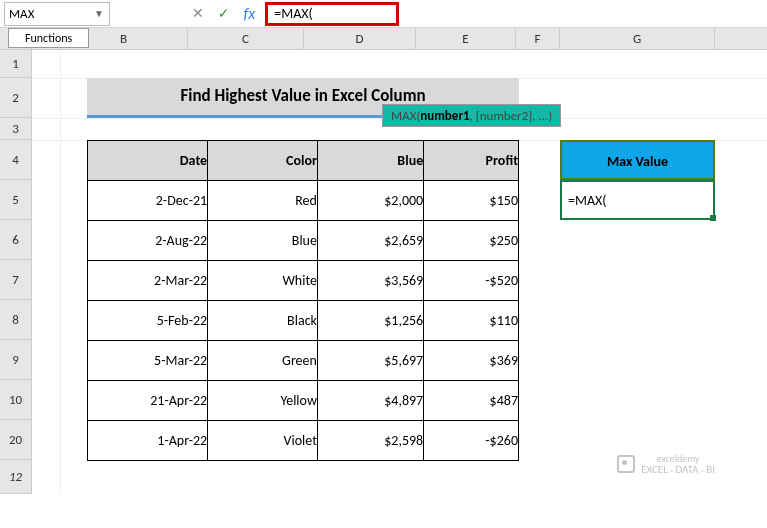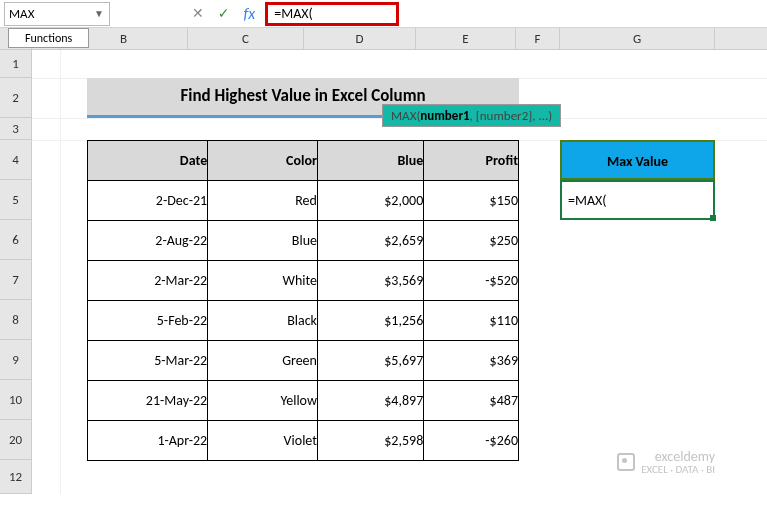--- a/index.html
+++ b/index.html
@@ -26,21 +26,21 @@
 .cD { width: 112px; }
 .cE { width: 100px; }
 .cF { width: 44px; }
 .cG { width: 155px; }
 
 .grid { display: flex; }
 .row-headers { width: 32px; background: #e6e6e6; }
 .rh { height: 40px; border-bottom: 1px solid #ccc; border-right: 1px solid #ccc; text-align: center; line-height: 40px; color: #333; font-size: 13px; }
 .rh.r1 { height: 28px; line-height: 28px; }
 .rh.r3 { height: 22px; line-height: 22px; }
-.rh.r12 { height: 34px; line-height: 34px; }
+.rh.r12 { height: 34px; line-height: 34px; font-style: italic; }
 
 .sheet { position: relative; flex: 1; }
 .faint-line { position: absolute; left: 0; right: 0; border-bottom: 1px solid #f0f0f0; }
 .colA-line { position: absolute; top: 0; bottom: 0; left: 28px; border-right: 1px solid #f0f0f0; }
 
 .title-cell { position: absolute; top: 28px; left: 55px; width: 432px; height: 40px; background: #d9d9d9; border-bottom: 3px solid #5b9bd5; text-align: center; line-height: 36px; font-weight: bold; font-size: 17px; }
 
 .data-table { position: absolute; top: 90px; left: 55px; width: 432px; border-collapse: collapse; }
 .data-table th, .data-table td { border: 1px solid #000; height: 40px; text-align: right; font-size: 14px; }
 .data-table th { background: #d9d9d9; font-weight: bold; }
@@ -49,21 +49,21 @@
 .max-cell { position: absolute; top: 130px; left: 528px; width: 155px; height: 40px; border: 2px solid #1a7a41; padding: 0 6px; display: flex; align-items: center; font-size: 14px; }
 .max-cell::after { content: ''; position: absolute; right: -3px; bottom: -3px; width: 6px; height: 6px; background: #1a7a41; }
 
 .fn-tooltip { position: absolute; top: 54px; left: 350px; background: #14b8a6; border: 1px solid #999; padding: 3px 8px; font-size: 13px; color: #444; z-index: 5; }
 .fn-tooltip b { color: #000; }
 
 .watermark { position: absolute; bottom: 18px; right: 52px; text-align: right; color: #c4c4c4; font-size: 11px; display: flex; align-items: center; gap: 6px; }
 .wm-logo { width: 18px; height: 18px; border: 2px solid #c4c4c4; border-radius: 3px; position: relative; }
 .wm-logo::before { content: ''; position: absolute; left: 3px; top: 3px; width: 5px; height: 5px; background: #c4c4c4; border-radius: 50%; }
 .wm-text { line-height: 1.1; }
-.wm-brand { font-size: 14px; font-weight: 500; }
+.wm-brand { font-size: 10px; font-weight: 500; text-align: center; }
 </style>
 </head>
 <body>
 
 <div class="formula-bar">
   <div class="name-box">
     <span class="name-box-text">MAX</span>
     <span class="name-box-dd">▼</span>
   </div>
   <div class="fb-icons">
@@ -151,21 +151,21 @@
             <td>$1,256</td>
             <td>$110</td>
           </tr>
           <tr>
             <td>5-Mar-22</td>
             <td>Green</td>
             <td>$5,697</td>
             <td>$369</td>
           </tr>
           <tr>
-            <td>21-May-22</td>
+            <td>21-Apr-22</td>
             <td>Yellow</td>
             <td>$4,897</td>
             <td>$487</td>
           </tr>
           <tr>
             <td>1-Apr-22</td>
             <td>Violet</td>
             <td>$2,598</td>
             <td>-$260</td>
           </tr>

